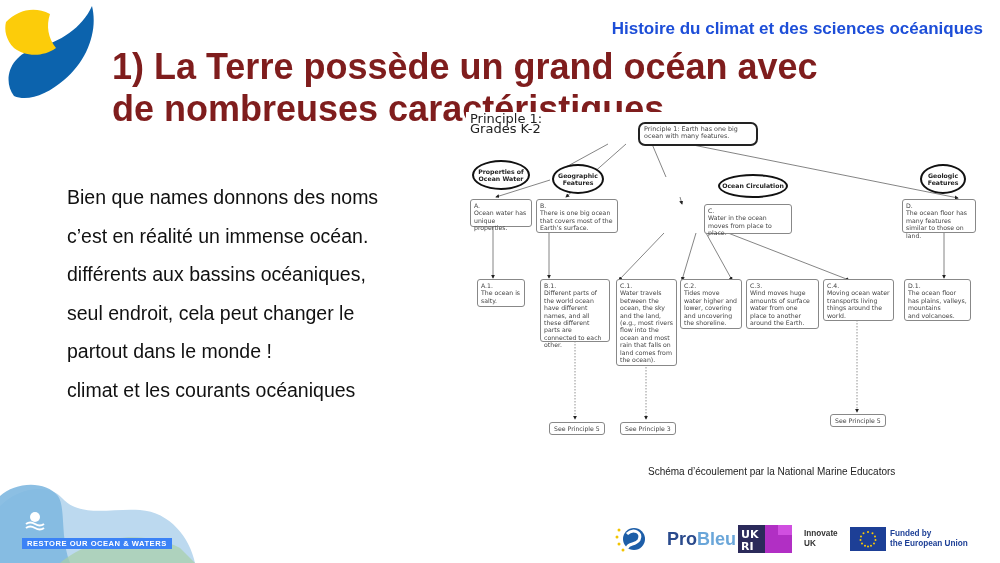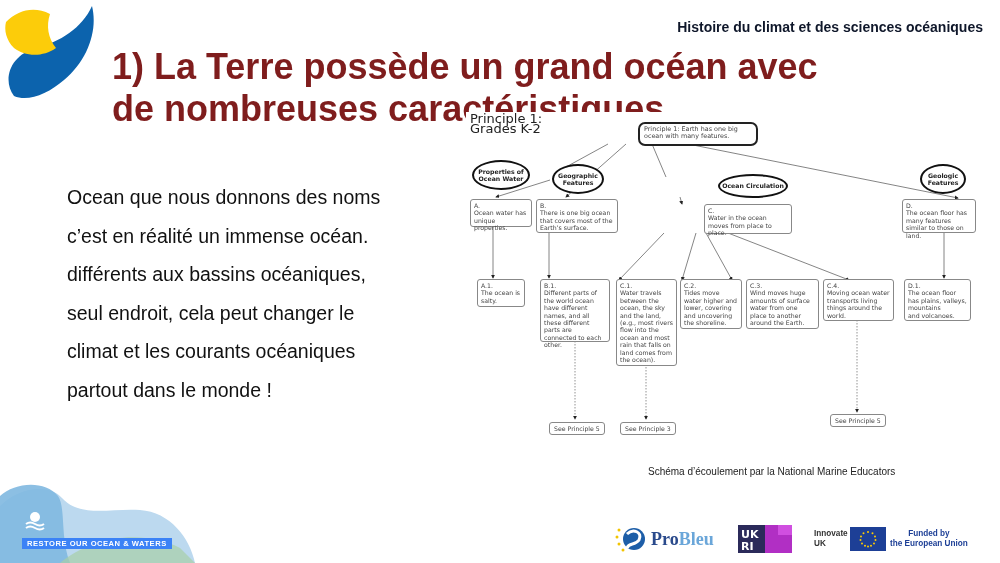--- a/index.html
+++ b/index.html
@@ -1,20 +1,20 @@
 <!DOCTYPE html>
 <html><head>
 <meta charset="utf-8">
 <style>
   * { box-sizing: border-box; margin: 0; padding: 0; }
   html, body { width: 1000px; height: 563px; overflow: hidden; background: #ffffff; }
   body { position: relative; font-family: "Liberation Sans", sans-serif; }
 
   .logo-top { position: absolute; left: 0; top: 0; width: 100px; height: 100px; }
-  .header-title { position: absolute; right: 17px; top: 19px; font-size: 14px; font-weight: bold; color: #0f172a; }
+  .header-title { position: absolute; right: 17px; top: 19px; font-size: 17px; font-weight: bold; color: #1d4ed8; }
   .page-title { position: absolute; left: 112px; top: 46px; width: 820px; font-size: 36px; line-height: 42px; font-weight: bold; color: #7f1d1d; white-space: nowrap; }
 
   .body-text { position: absolute; left: 67px; top: 178px; width: 360px; font-size: 19.5px; line-height: 38.5px; color: #111; }
   .body-text p { white-space: nowrap; }
 
   
   .diagram { position: absolute; left: 466px; top: 112px; width: 512px; height: 330px; background: #ffffff; overflow: hidden; font-family: "DejaVu Sans", sans-serif; color: #333; }
   .diagram svg.lines { position: absolute; left: 0; top: 0; width: 512px; height: 330px; }
   .dg-heading { position: absolute; left: 4px; top: 2px; font-size: 13px; font-weight: normal; line-height: 9.5px; color: #222; }
   .dg-box { position: absolute; border: 1px solid #888; border-radius: 3px; background: #fff; font-size: 6.2px; line-height: 7.4px; padding: 2px 3px; color: #444; }
@@ -24,49 +24,49 @@
 
   .caption { position: absolute; left: 648px; top: 460px; width: 340px; font-size: 10px; line-height: 23px; color: #222; }
 
   .eu-missions { position: absolute; left: 0; top: 478px; width: 200px; height: 85px; overflow: hidden; }
   .eu-missions .brand { position: absolute; left: 50px; top: 37px; font-size: 17px; font-weight: bold; color: #fff; letter-spacing: 0.3px; }
   .eu-missions .brand span.eu { color: #1d3f96; }
   .eu-missions .tagline { position: absolute; left: 22px; top: 60px; height: 11px; padding: 0 5px; background: #3b82f6; color: #fff; font-size: 7.6px; font-weight: bold; line-height: 11px; letter-spacing: 0.5px; white-space: nowrap; }
 
   .sponsor { position: absolute; top: 523px; height: 32px; display: flex; align-items: center; }
   .probleu { left: 615px; }
-  .probleu .name { font-size: 18px; font-weight: bold; color: #2a4a8c; margin-left: 4px; font-family: Liberation Serif, serif; }
+  .probleu .name { font-size: 18px; font-weight: bold; color: #2a4a8c; margin-left: 20px; }
   .probleu .name .bleu { color: #6aa6d9; }
   .ukri { left: 738px; }
-  .ukri .txt { font-size: 8.2px; font-weight: bold; color: #333; line-height: 10px; margin-left: 22px; }
-  .eu-fund { left: 850px; text-align: center; }
+  .ukri .txt { font-size: 8.2px; font-weight: bold; color: #333; line-height: 10px; margin-left: 12px; }
+  .eu-fund { left: 850px; }
   .eu-fund .txt { font-size: 8.2px; font-weight: bold; color: #1d3f96; line-height: 10px; margin-left: 4px; }
 </style>
 </head>
 <body>
 
 <svg class="logo-top" viewBox="0 0 100 100">
   <path d="M14 96 C 2 80, 10 55, 36 48 C 60 42, 82 28, 92 6 C 98 30, 88 60, 64 80 C 48 94, 28 102, 14 96 Z" fill="#0c63ad"></path>
   <path d="M6 22 C 18 10, 34 6, 50 14 C 46 26, 48 38, 56 48 C 42 58, 24 56, 14 48 C 6 40, 4 30, 6 22 Z" fill="#fccc0a"></path>
 </svg>
 
 <div class="header-title">Histoire du climat et des sciences océaniques</div>
 
 <div class="page-title">
   <div>1) La Terre possède un grand océan avec</div>
   <div>de nombreuses caractéristiques</div>
 </div>
 
 <div class="body-text">
-  <p>Ocean que nous donnons des noms</p>
+  <p>Bien que names donnons des noms</p>
   <p>c’est en réalité un immense océan.</p>
   <p>différents aux bassins océaniques,</p>
   <p>seul endroit, cela peut changer le</p>
+  <p>partout dans le monde !</p>
   <p>climat et les courants océaniques</p>
-  <p>partout dans le monde !</p>
 </div>
 
 <div class="diagram">
   <svg class="lines" viewBox="0 0 512 330">
     <defs>
       <marker id="arr" markerWidth="5" markerHeight="5" refX="4" refY="2.5" orient="auto">
         <path d="M0,0 L5,2.5 L0,5 Z" fill="#222"></path>
       </marker>
     </defs>
     <g stroke="#666" stroke-width="0.8" fill="none">

